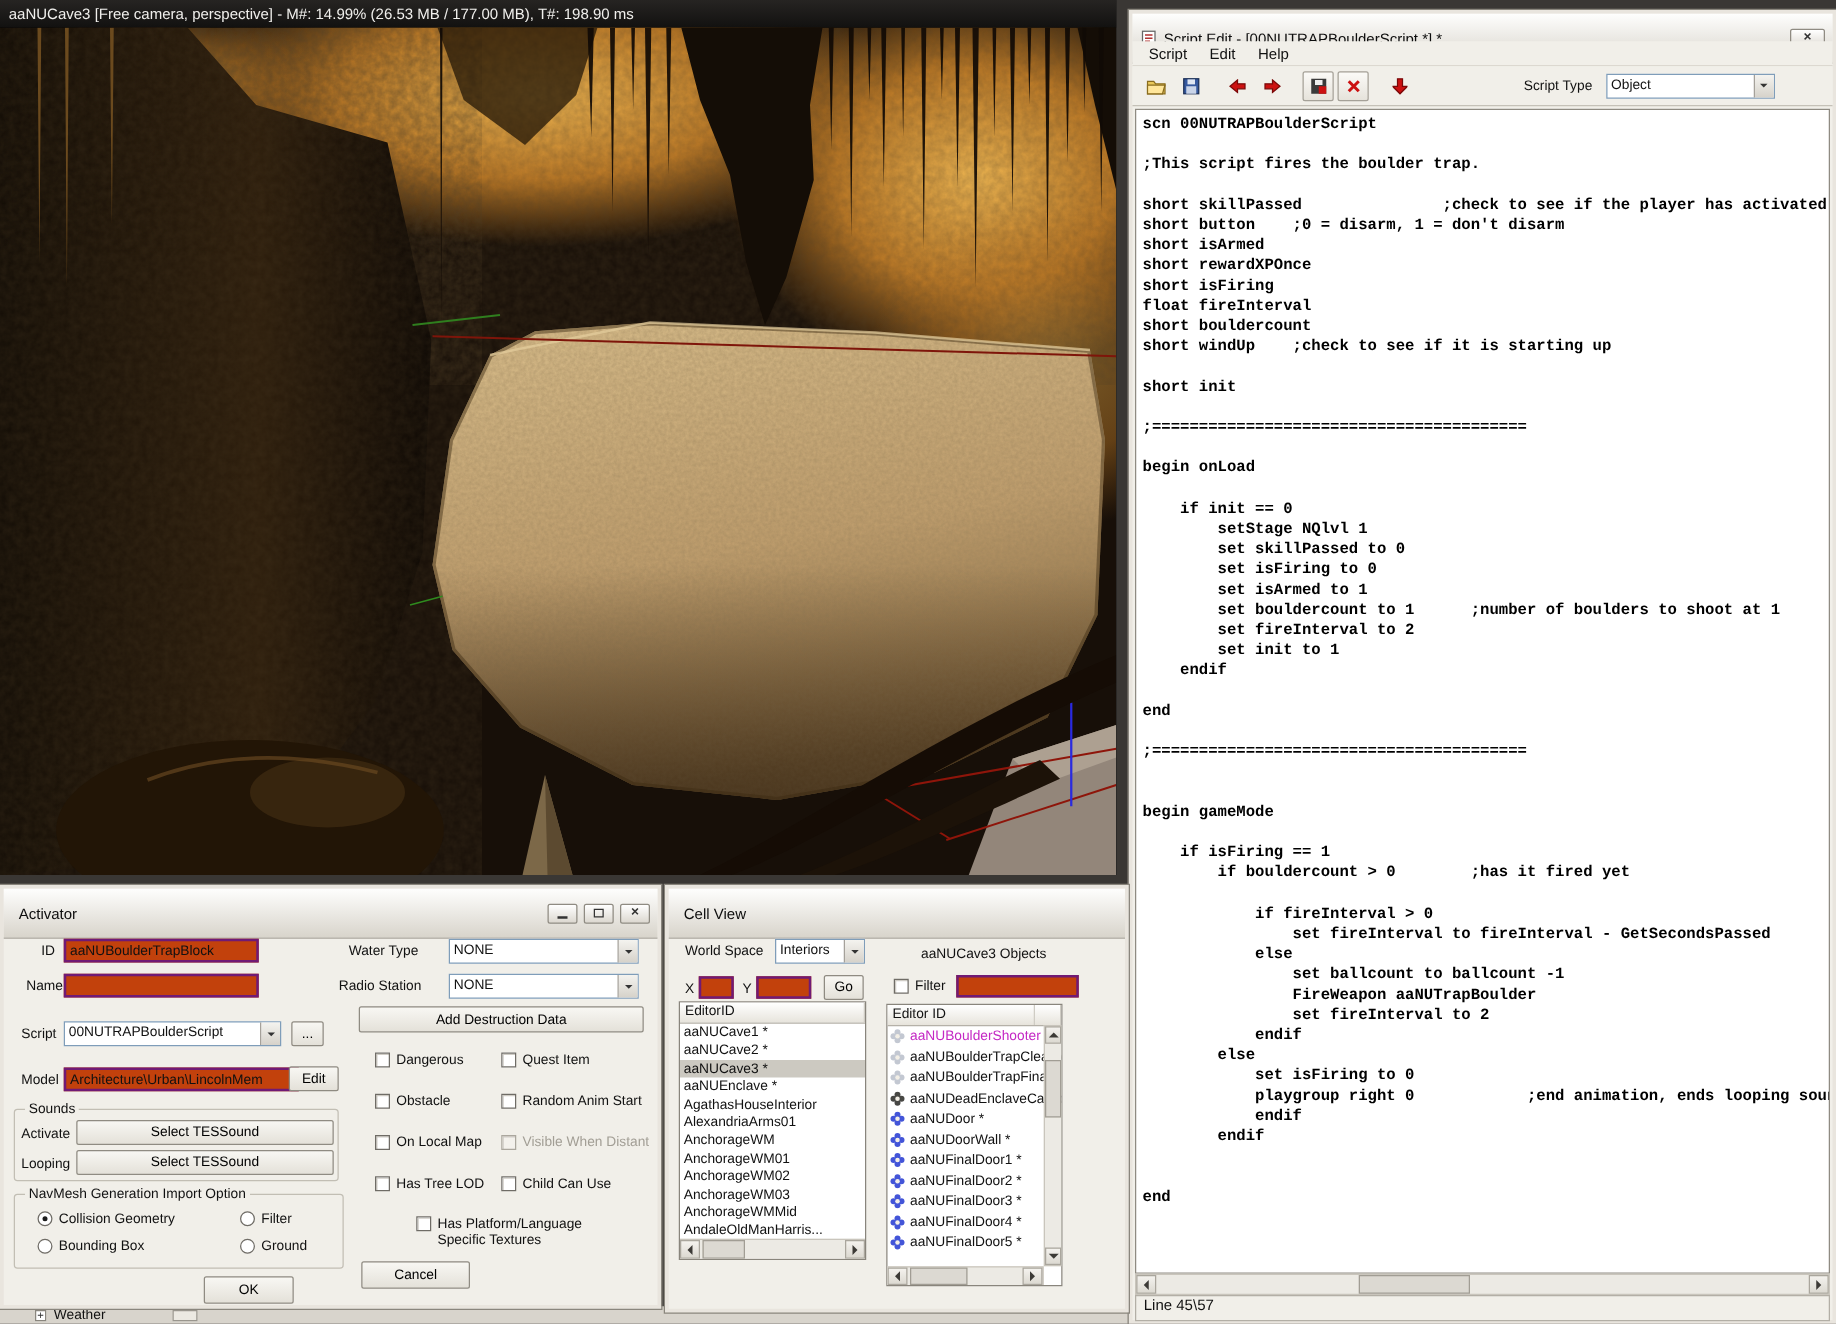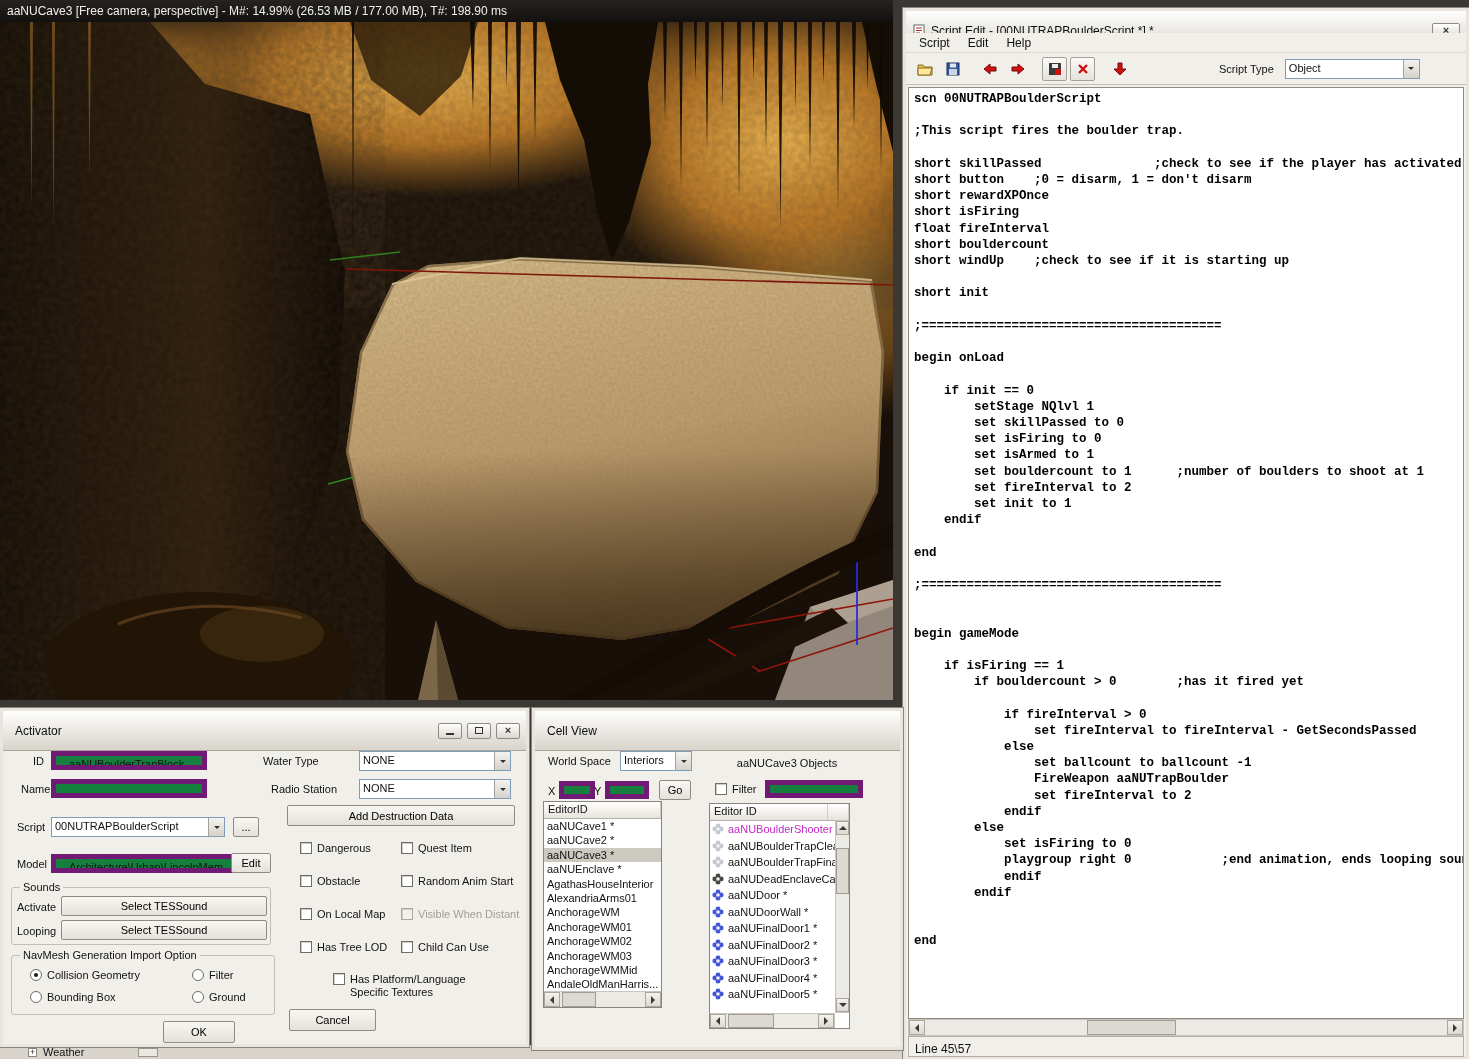--- a/index.html
+++ b/index.html
@@ -33,40 +33,40 @@
     display:flex;align-items:center;gap:3px;padding-left:6px}
   .tbtn{width:25px;height:24px;background:#f1efe9;border:1px solid #f1efe9;display:flex;align-items:center;justify-content:center}
   .tbtn.raised{background:linear-gradient(#fbfaf7,#e6e3db);border:1px solid #a5a198;border-radius:2px}
   .tsep{width:6px}
   .tt-label{font-size:11px;margin-left:84px}
   .code{position:absolute;left:2px;right:2px;top:76px;height:932px;background:#fff;border:1px solid #8f8b82;
     overflow:hidden;padding:3px 0 0 5px;font-family:"Liberation Mono",monospace;font-weight:bold;
     font-size:12.5px;line-height:16.2px;color:#000}
   .code-line{white-space:pre;min-height:16.2px}
   .statusbar{position:absolute;left:2px;right:2px;top:1025px;height:21px;background:#f1efe9;
-    border:1px solid #b3afa6;display:flex;align-items:flex-end;padding-left:6px;font-size:12px}
+    border:1px solid #b3afa6;display:flex;align-items:flex-start;padding-left:6px;font-size:12px}
 
   
   .sb-h{position:absolute;height:17px;background:#eceae4;border:1px solid #c9c5bc;display:flex;align-items:stretch}
   .sb-v{position:absolute;width:15px;background:#eceae4;border:1px solid #c9c5bc;display:flex;flex-direction:column;align-items:stretch}
   .sb-btn{flex:0 0 auto;width:16px;background:linear-gradient(#f4f2ee,#dcd9d1);border:1px solid #aaa69d;
     display:flex;align-items:center;justify-content:center}
   .sb-v .sb-btn{width:auto;height:14px}
   .sb-track{position:relative;flex:1}
   .sb-thumb{position:absolute;top:0;bottom:0;background:#dcd9d2;border:1px solid #a19d94}
   .sb-v .sb-thumb{left:0;right:0}
   .tri{width:0;height:0;border:4px solid transparent;display:block}
   .tri-l{border-right-color:#3c3a36;margin-left:-4px}
   .tri-r{border-left-color:#3c3a36;margin-right:-4px}
   .tri-u{border-bottom-color:#3c3a36;margin-top:-4px}
   .tri-dn{border-top-color:#3c3a36;margin-bottom:-4px}
 
   
   .lbl{position:absolute;font-size:11px;white-space:nowrap}
-  .field{position:absolute;background:#15803d;border:5px solid #701a75;font-size:11px;padding:2px 13px;
+  .field{position:absolute;background:#c2410c;border:2px solid #701a75;font-size:11px;padding:2px 3px;
     white-space:nowrap;overflow:hidden}
   .combo{position:absolute;background:#fff;border:1px solid #7f9db9;display:flex;height:20px}
   .combo-text{flex:1;padding:2px 3px;font-size:11px;white-space:nowrap;overflow:hidden}
   .combo-btn{width:16px;background:linear-gradient(#f4f3ef,#d6d2ca);border-left:1px solid #a5a19a;
     display:flex;align-items:center;justify-content:center}
   .cmb-tri{width:0;height:0;border:3.5px solid transparent;border-top-color:#333;margin-top:3px}
   .btn{position:absolute;background:linear-gradient(#f8f7f3,#e4e1d9);border:1px solid #8f8b82;border-radius:2px;
     font-size:11px;display:flex;align-items:center;justify-content:center;color:#000}
   .group{position:absolute;border:1px solid #c2beb4;border-radius:3px}
   .group-label{position:absolute;top:-7px;left:8px;background:#f1efe9;padding:0 3px;font-size:11px}
@@ -280,20 +280,21 @@
     </div>
 
     <div class="code">
 
     <div class="code-line">scn 00NUTRAPBoulderScript</div>
         <div class="code-line"></div>
         <div class="code-line">;This script fires the boulder trap.</div>
         <div class="code-line"></div>
         <div class="code-line">short skillPassed               ;check to see if the player has activated the trap. 1=activated</div>
         <div class="code-line">short button    ;0 = disarm, 1 = don't disarm</div>
+        <div class="code-line">short isArmed</div>
         <div class="code-line">short rewardXPOnce</div>
         <div class="code-line">short isFiring</div>
         <div class="code-line">float fireInterval</div>
         <div class="code-line">short bouldercount</div>
         <div class="code-line">short windUp    ;check to see if it is starting up</div>
         <div class="code-line"></div>
         <div class="code-line">short init</div>
         <div class="code-line"></div>
         <div class="code-line">;========================================</div>
         <div class="code-line"></div>
@@ -363,21 +364,21 @@
           <span class="glyph-max"></span>
         </span>
       <span class="mini-btn">
           <span class="glyph-x">×</span>
         </span>
     </div>
 
     <span class="lbl" style="left:30px;top:44px">ID</span>
     <div class="field" style="left:48px;top:40px;width:156px;height:19px">aaNUBoulderTrapBlock</div>
 
-    <span class="lbl" style="left:260px;top:44px">Water Type</span>
+    <span class="lbl" style="left:276px;top:44px">Water Type</span>
     <div class="combo" style="left:356px;top:40px;width:152px">
       <span class="combo-text">NONE</span>
       <span class="combo-btn">
           <span class="cmb-tri"></span>
         </span>
     </div>
 
     <span class="lbl" style="left:18px;top:72px">Name</span>
     <div class="field" style="left:48px;top:68px;width:156px;height:19px"></div>
 
@@ -512,21 +513,21 @@
     <span class="lbl" style="left:59px;top:74px">Y</span>
     <div class="field" style="left:70px;top:70px;width:44px;height:18px"></div>
     <div class="btn" style="left:124px;top:69px;width:32px;height:20px">Go</div>
 
     <label class="chk" style="position:absolute;left:180px;top:72px">
       <span class="chk-box"></span>
       <span>Filter</span>
     </label>
     <div class="field" style="left:230px;top:69px;width:98px;height:18px"></div>
 
-    <div class="listbox" style="left:8px;top:90px;width:119px;height:207px">
+    <div class="listbox" style="left:8px;top:90px;width:150px;height:207px">
       <div class="list-header">
         <span class="lh-cell" style="flex:1">EditorID</span>
       </div>
       <div class="list-body" style="height:173px">
 
           <div class="cell-row">
             <span>aaNUCave1 *</span>
           </div>
 
           <div class="cell-row">

